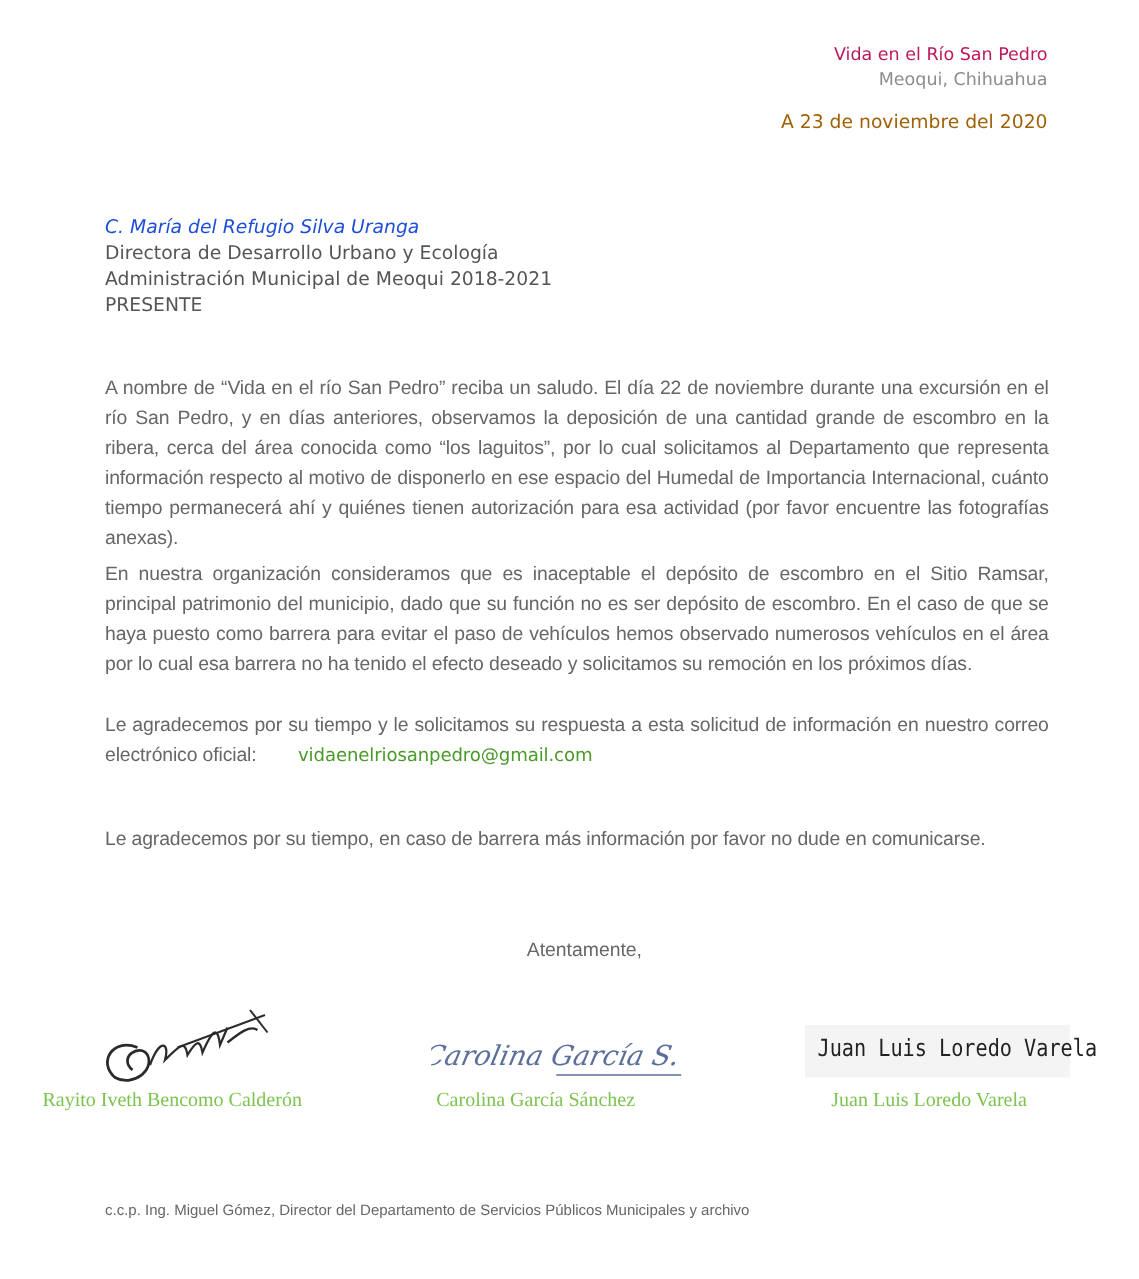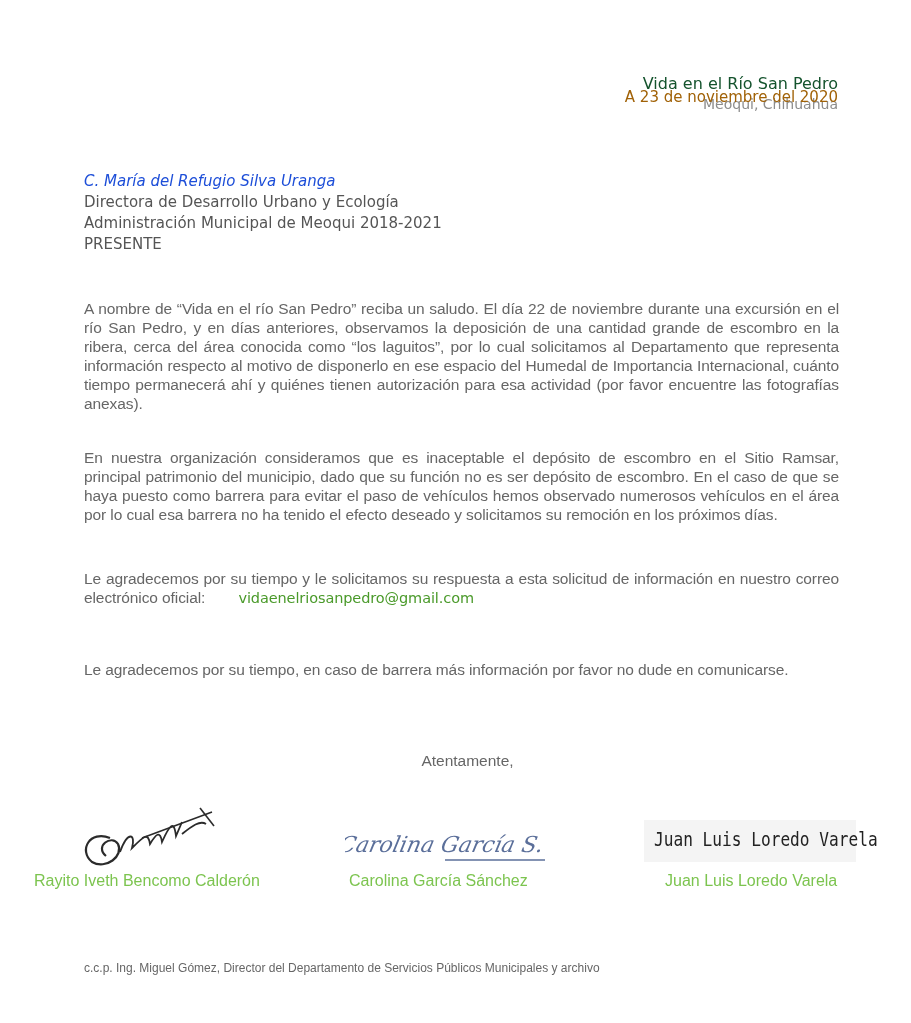--- a/index.html
+++ b/index.html
@@ -20,24 +20,23 @@
       left: 0; top: 0;
       width: 911px; height: 1023px;
     }
     .header-block {
       position: absolute;
       right: 73px;
       top: 34px;
       text-align: right;
     }
     .org-name {
-      font-size: 16px;
-      color: #14532d;
+      font-size: 14px;
+      color: #be185d;
       line-height: 20px;
-      margin-top: 40px;
     }
     .org-location {
       font-size: 14px;
       color: #8c8c8c;
       line-height: 20px;
     }
     .date-line {
       position: absolute;
       right: 73px;
       top: 88px;
@@ -53,21 +52,21 @@
       line-height: 21px;
       color: #555555;
     }
     .recipient .r-name { color: #1d4ed8; font-style: italic; }
     .body-text {
       position: absolute;
       left: 84px;
       width: 755px;
       font-family: "Liberation Sans", sans-serif;
       font-size: 15.5px;
-      line-height: 19px;
+      line-height: 24px;
       color: #666666;
       text-align: justify;
       letter-spacing: -0.1px;
     }
     #p1 { top: 299px; }
     #p2 { top: 448px; }
     #p3 { top: 569px; }
     #p4 { top: 660px; }
     .email {
       color: #4a9a2a;
@@ -93,21 +92,21 @@
       height: 110px;
     }
     .sig-img {
       position: absolute;
       left: 0; top: 0;
     }
     .sig-name {
       position: absolute;
       top: 82px;
       white-space: nowrap;
-      font-family: Liberation Sans, sans-serif;
+      font-family: Liberation Serif, serif;
       font-size: 16px;
       color: #7cc44f;
     }
     #sig1 { left: 32px; width: 250px; }
     #sig2 { left: 345px; width: 210px; }
     #sig3 { left: 640px; width: 220px; }
     .jlv-box {
       position: absolute;
       left: 4px; top: 30px;
       width: 212px; height: 42px;

